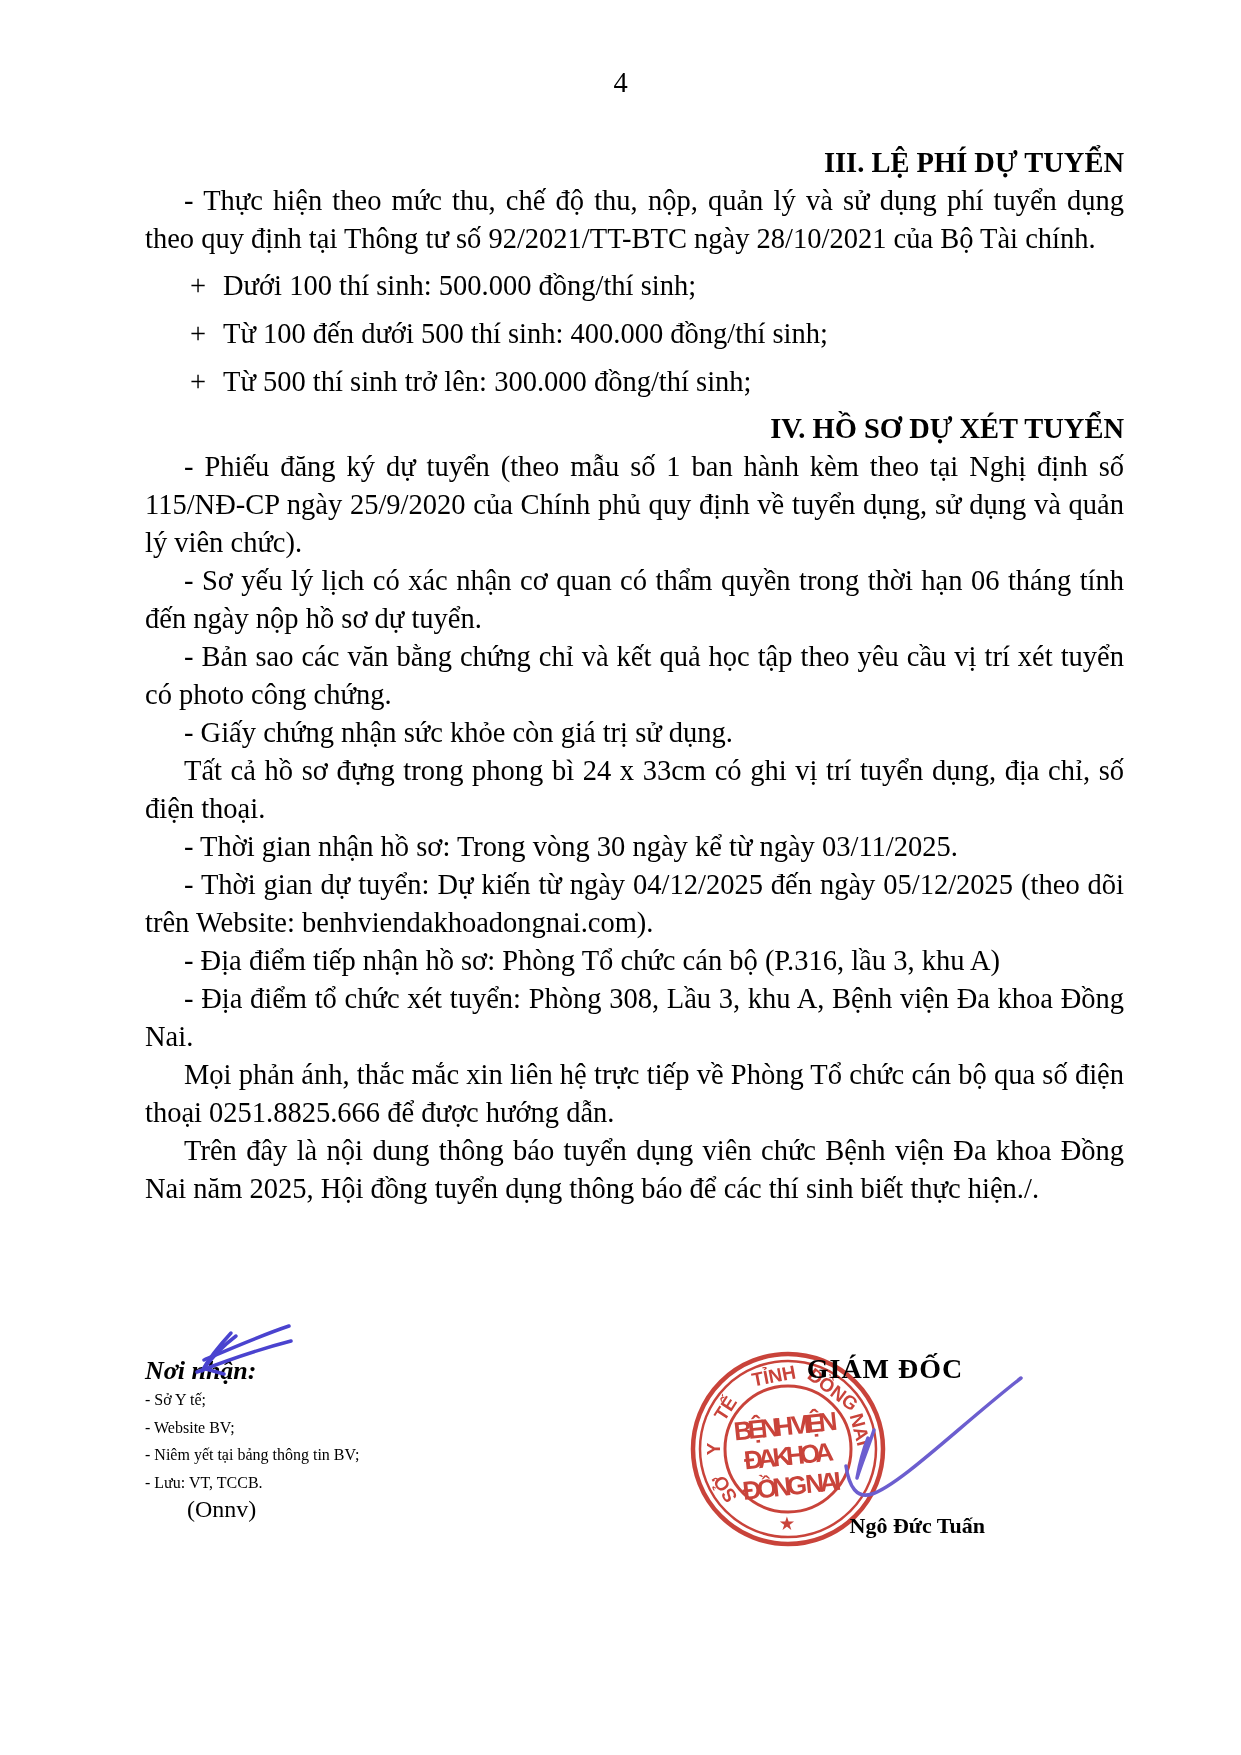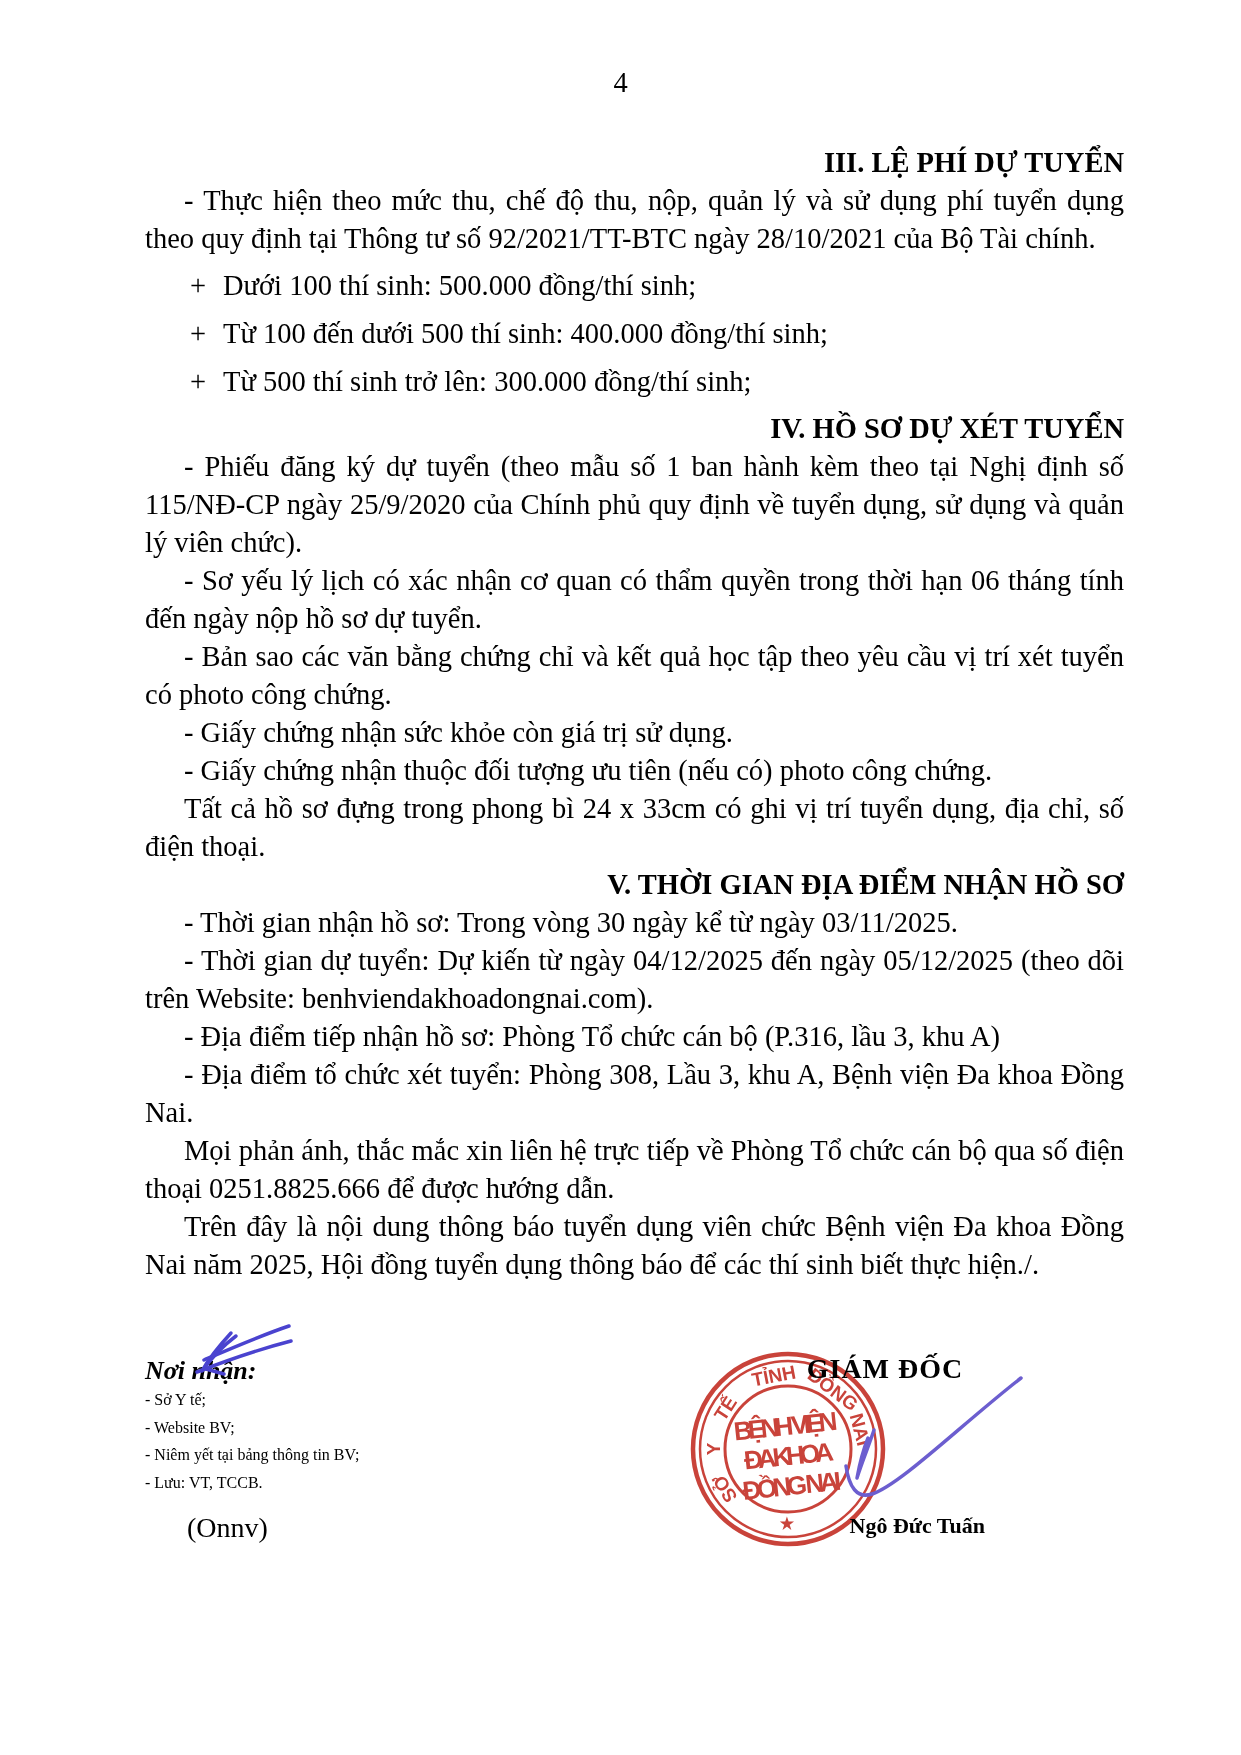--- a/index.html
+++ b/index.html
@@ -27,21 +27,21 @@
     margin:8px; padding-left:37px; line-height:40px; text-align:left;
   }
   .bullet .bmark { display:inline-block; width:33px; }
   .recipients {
     position:absolute; left:145px; top:1356px; width:440px; color:#000;
   }
   .recipients-label {
     font-weight:bold; font-style:italic; font-size:26px; line-height:30px;
   }
   .recipient-item { font-size:16px; line-height:27.5px; }
-  .clerk-note { font-size:28px; line-height:27.5px; padding-left:42px;margin-top:18px; }
+  .clerk-note { font-size:24px; line-height:27.5px; padding-left:42px; }
   .signer-title {
     position:absolute; left:795px; top:1352px; width:180px;
     text-align:center; font-weight:bold; font-size:28px; line-height:34px;
     letter-spacing:1px;
   }
   .signer-name {
     position:absolute; left:785px; top:1508px; width:200px;
     text-align:right; font-weight:bold; font-size:22px; line-height:36px;
   }
   .stamp-svg { position:absolute; left:678px; top:1339px; opacity:0.93; }
@@ -70,24 +70,22 @@
       <p class="bullet"><span class="bmark">+</span><span>Từ 100 đến dưới 500 thí sinh: 400.000 đồng/thí sinh;</span></p>
       <p class="bullet"><span class="bmark">+</span><span>Từ 500 thí sinh trở lên: 300.000 đồng/thí sinh;</span></p>
     </div>
 
     <p class="sec-heading">IV. HỒ SƠ DỰ XÉT TUYỂN</p>
 
     <p class="para">- Phiếu đăng ký dự tuyển (theo mẫu số 1 ban hành kèm theo tại Nghị định số 115/NĐ-CP ngày 25/9/2020 của Chính phủ quy định về tuyển dụng, sử dụng và quản lý viên chức).</p>
     <p class="para">- Sơ yếu lý lịch có xác nhận cơ quan có thẩm quyền trong thời hạn 06 tháng tính đến ngày nộp hồ sơ dự tuyển.</p>
     <p class="para">- Bản sao các văn bằng chứng chỉ và kết quả học tập theo yêu cầu vị trí xét tuyển có photo công chứng.</p>
     <p class="para">- Giấy chứng nhận sức khỏe còn giá trị sử dụng.</p>
-    <p class="para">- Giấy chứng nhận thuộc đối tượng ưu tiên (nếu có) photo công chứng.</p>
     <p class="para">Tất cả hồ sơ đựng trong phong bì 24 x 33cm có ghi vị trí tuyển dụng, địa chỉ, số điện thoại.</p>
 
-    <p class="sec-heading">V. THỜI GIAN ĐỊA ĐIỂM NHẬN HỒ SƠ</p>
 
     <p class="para">- Thời gian nhận hồ sơ: Trong vòng 30 ngày kể từ ngày 03/11/2025.</p>
     <p class="para">- Thời gian dự tuyển: Dự kiến từ ngày 04/12/2025 đến ngày 05/12/2025 (theo dõi trên Website: benhviendakhoadongnai.com).</p>
     <p class="para">- Địa điểm tiếp nhận hồ sơ: Phòng Tổ chức cán bộ (P.316, lầu 3, khu A)</p>
     <p class="para">- Địa điểm tổ chức xét tuyển: Phòng 308, Lầu 3, khu A, Bệnh viện Đa khoa Đồng Nai.</p>
     <p class="para">Mọi phản ánh, thắc mắc xin liên hệ trực tiếp về Phòng Tổ chức cán bộ qua số điện thoại 0251.8825.666 để được hướng dẫn.</p>
     <p class="para">Trên đây là nội dung thông báo tuyển dụng viên chức Bệnh viện Đa khoa Đồng Nai năm 2025, Hội đồng tuyển dụng thông báo để các thí sinh biết thực hiện./.</p>
   </div>
 
   <svg class="stamp-svg" width="220" height="220" viewBox="0 0 220 220">

